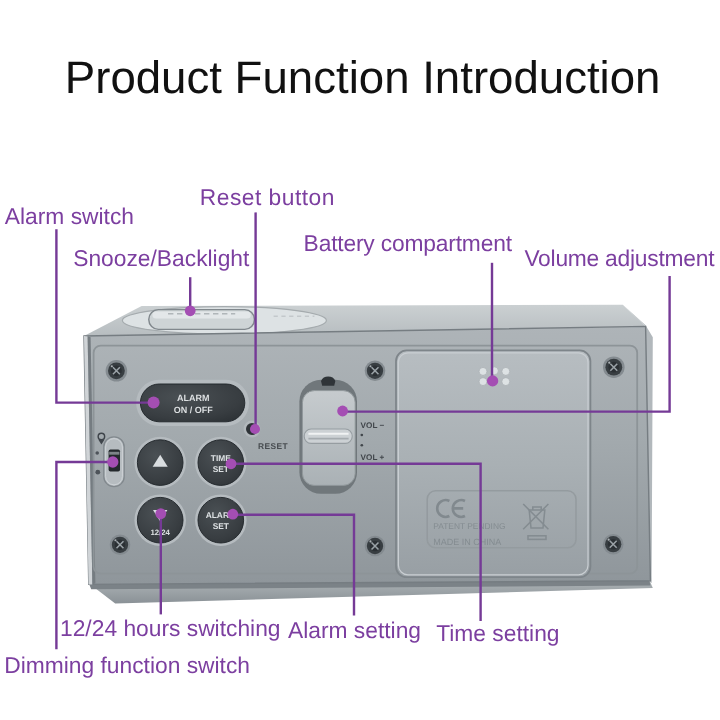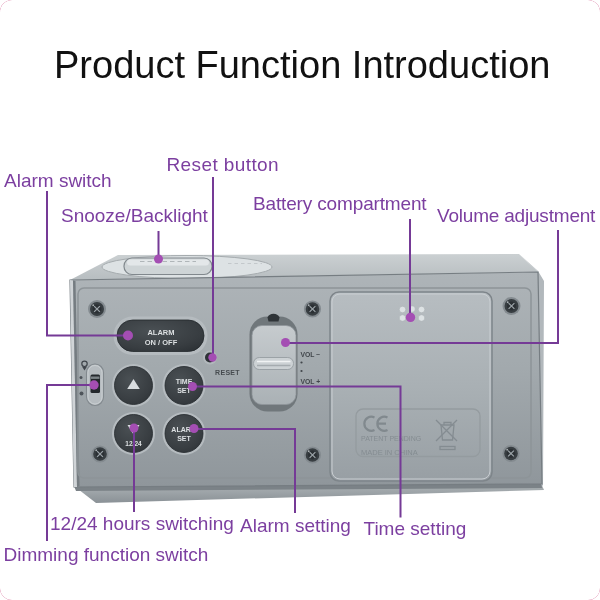--- a/index.html
+++ b/index.html
@@ -1,17 +1,17 @@
 <!DOCTYPE html>
 <html><head>
 <meta charset="utf-8">
 <style>
   html,body{margin:0;padding:0;background:#ffffff;}
   #page{position:relative;width:600px;height:600px;background:#be185d;overflow:hidden;
-        font-family:"Liberation Sans", sans-serif;border-radius:12px;}
+        font-family:"Liberation Sans", sans-serif;}
 </style>
 </head>
 <body>
 <div id="page">
 <svg width="600" height="600" viewBox="0 0 600 600" xmlns="http://www.w3.org/2000/svg">
   <defs>
     <linearGradient id="faceG" x1="0" y1="0" x2="0" y2="1">
       <stop offset="0" stop-color="#aeb4b8"></stop>
       <stop offset="0.45" stop-color="#a2a9ad"></stop>
       <stop offset="1" stop-color="#8f969b"></stop>

